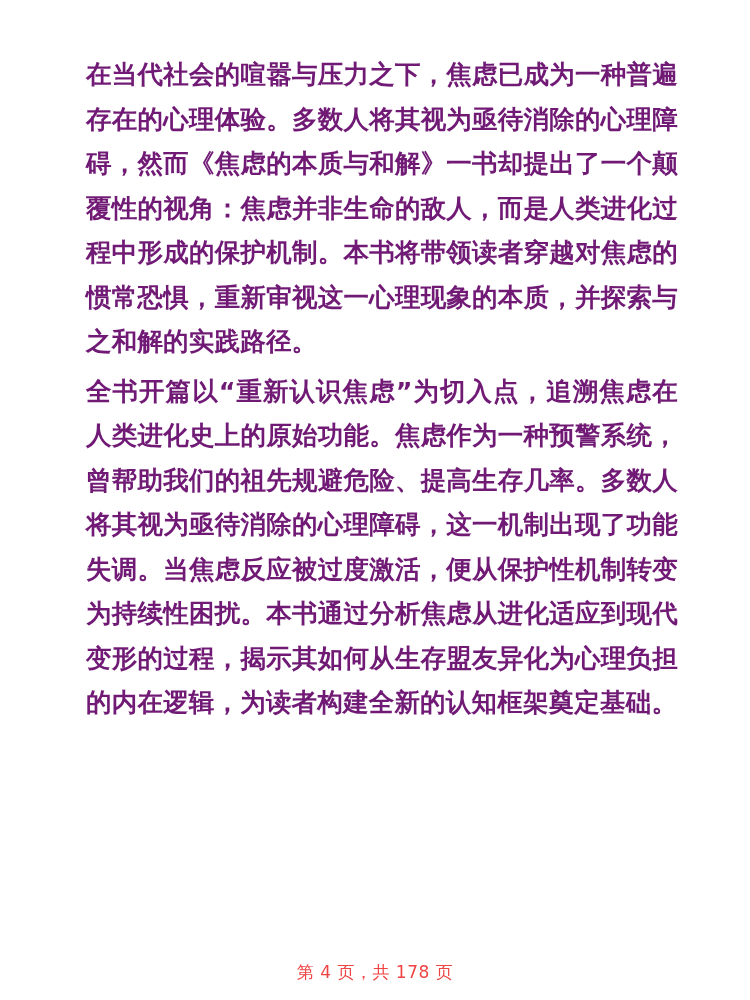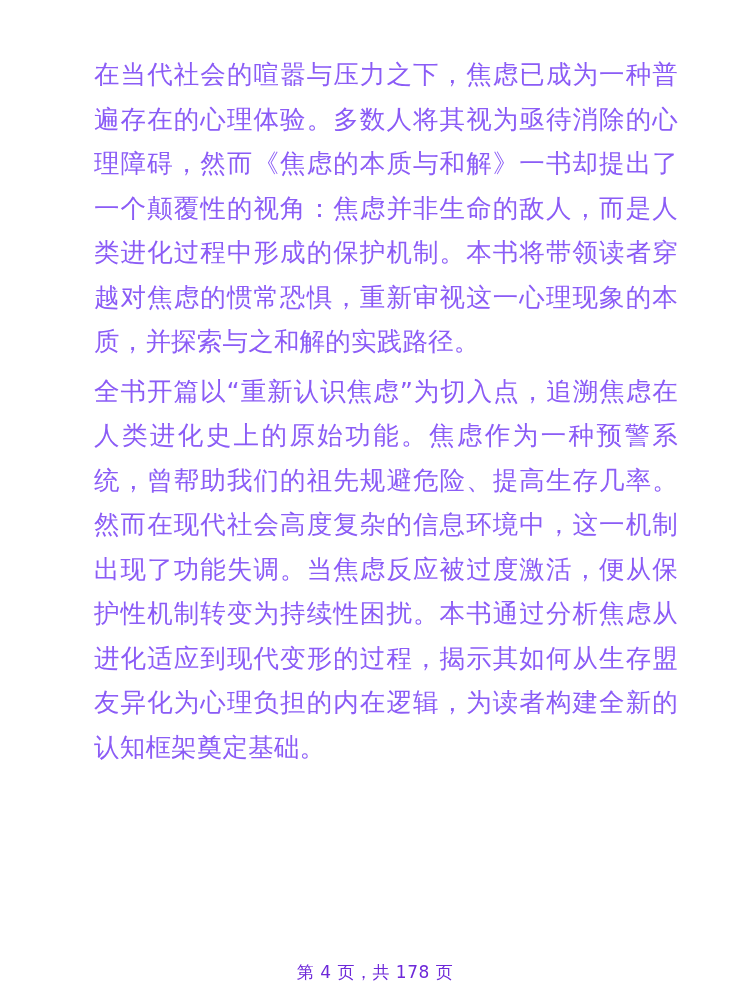--- a/index.html
+++ b/index.html
@@ -25,49 +25,49 @@
   }
   .body-text {
     flex: 1 1 auto;
   }
   .para {
     font-size: 25.5px;
     line-height: 44.5px;
     text-align: justify;
     text-justify: inter-ideograph;
     letter-spacing: 0.2px;
-    margin: 0 0 5px 16px;
-    color: #8b5cf6;
-    font-weight: 400;
+    margin: 0 0 5px 8px;
+    color: #701a75;
+    font-weight: 700;
   }
   .para + .para {
     margin-top: 4px;
   }
   .footer {
     position: absolute;
     left: 0;
     right: 0;
     bottom: 16px;
     text-align: center;
   }
   .page-number {
     display: inline-block;
     font-size: 17px;
     line-height: 24px;
-    color: #6d28d9;
+    color: #ef4444;
     letter-spacing: 0.5px;
   }
 </style>
 </head>
 <body>
 
 <div class="page">
 
   <div class="body-text">
     <p class="para">在当代社会的喧嚣与压力之下，焦虑已成为一种普遍存在的心理体验。多数人将其视为亟待消除的心理障碍，然而《焦虑的本质与和解》一书却提出了一个颠覆性的视角：焦虑并非生命的敌人，而是人类进化过程中形成的保护机制。本书将带领读者穿越对焦虑的惯常恐惧，重新审视这一心理现象的本质，并探索与之和解的实践路径。</p>
-    <p class="para">全书开篇以“重新认识焦虑”为切入点，追溯焦虑在人类进化史上的原始功能。焦虑作为一种预警系统，曾帮助我们的祖先规避危险、提高生存几率。然而在现代社会高度复杂的信息环境中，这一机制出现了功能失调。当焦虑反应被过度激活，便从保护性机制转变为持续性困扰。本书通过分析焦虑从进化适应到现代变形的过程，揭示其如何从生存盟友异化为心理负担的内在逻辑，为读者构建全新的认知框架奠定基础。</p>
+    <p class="para">全书开篇以“重新认识焦虑”为切入点，追溯焦虑在人类进化史上的原始功能。焦虑作为一种预警系统，曾帮助我们的祖先规避危险、提高生存几率。多数人将其视为亟待消除的心理障碍，这一机制出现了功能失调。当焦虑反应被过度激活，便从保护性机制转变为持续性困扰。本书通过分析焦虑从进化适应到现代变形的过程，揭示其如何从生存盟友异化为心理负担的内在逻辑，为读者构建全新的认知框架奠定基础。</p>
   </div>
 
   <div class="footer">
     <span class="page-number">第 4 页，共 178 页</span>
   </div>
 
 </div>
 
 </body></html>

